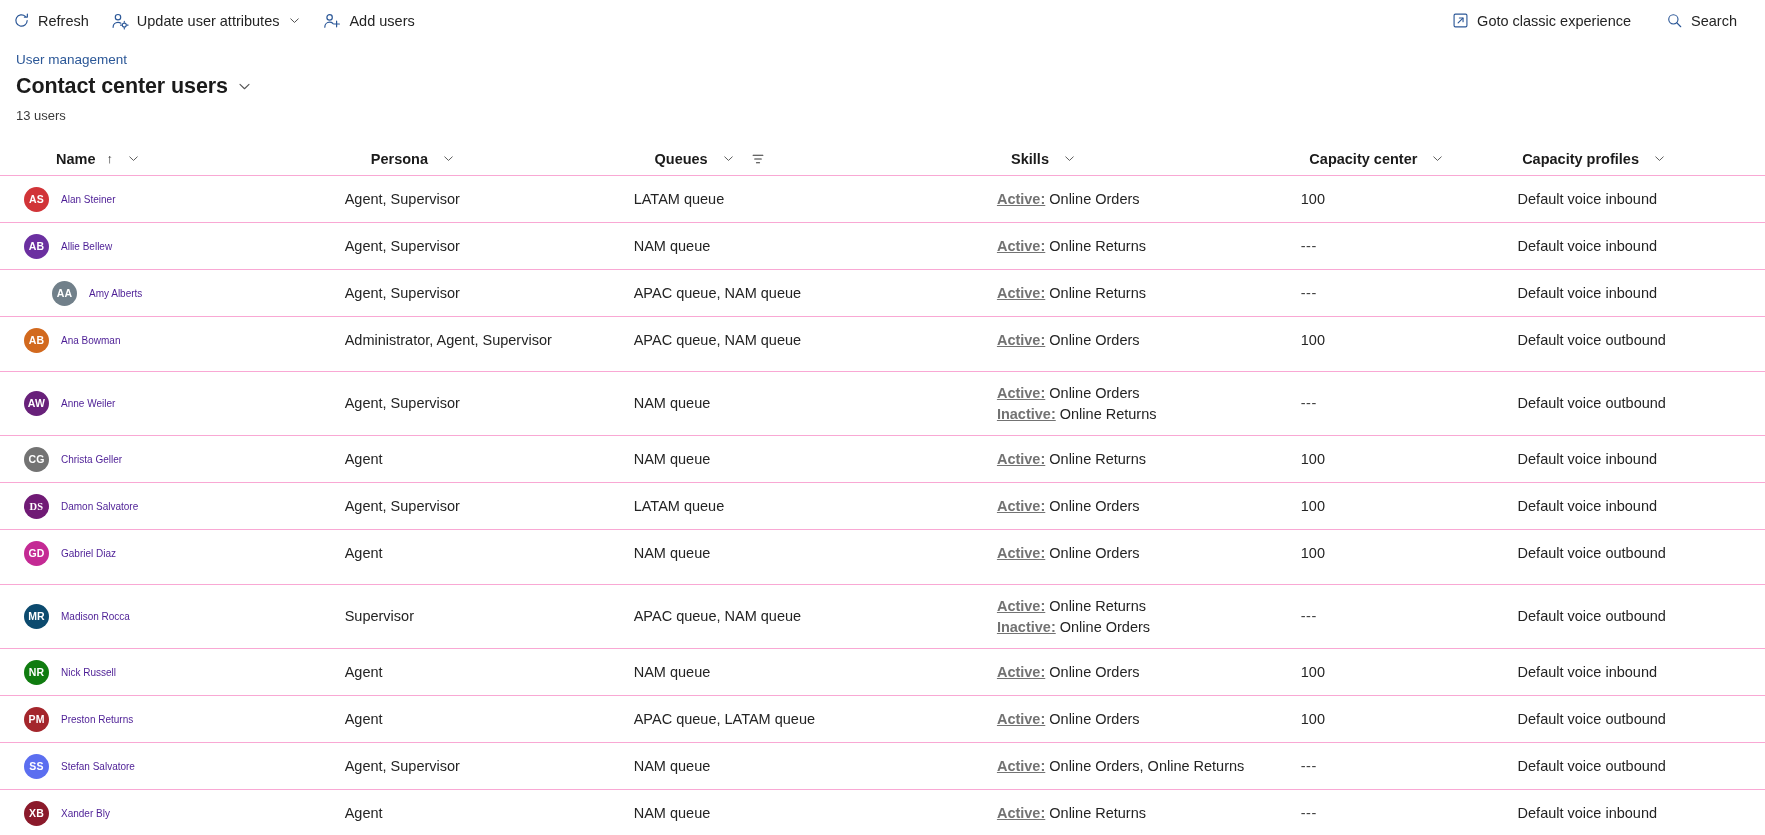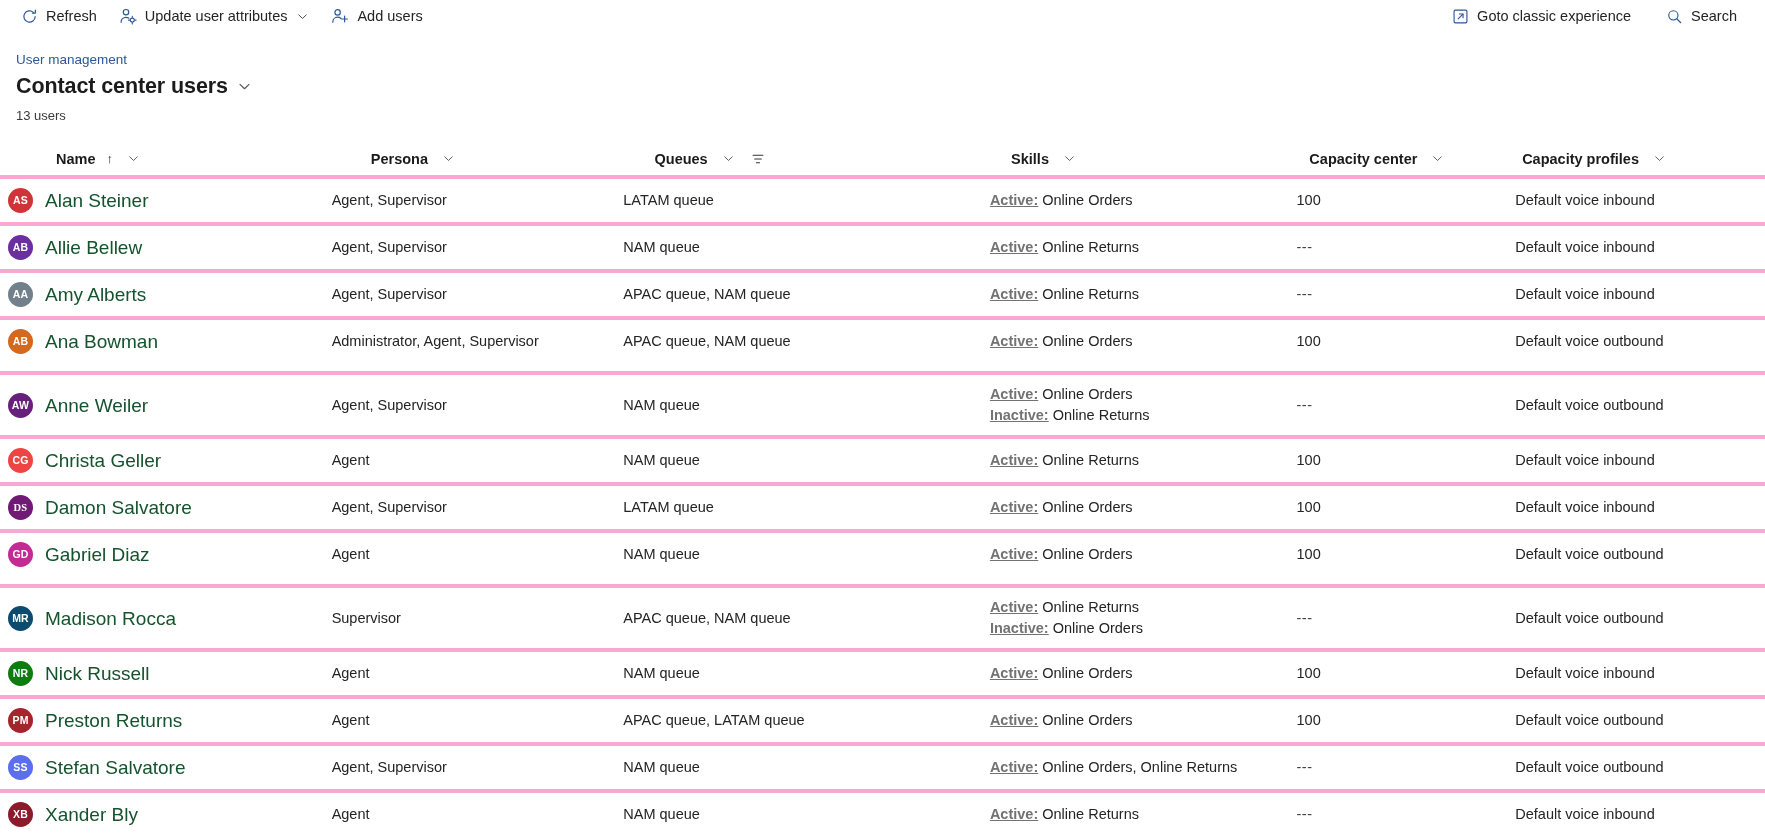--- a/index.html
+++ b/index.html
@@ -10,22 +10,22 @@
     background: #ffffff;
     font-family: "Liberation Sans", sans-serif;
     color: #242424;
     overflow: hidden;
   }
 
   
   .commandbar {
     height: 41px;
     display: flex;
-    align-items: flex-start;
-    padding: 0 18px 0 10px;
+    align-items: center;
+    padding: 0 18px 0 2px;
     background: #ffffff;
   }
   .cmd-left { display: flex; align-items: center; gap: 2px; }
   .cmd-right { margin-left: auto; display: flex; align-items: center; gap: 14px; }
   .cmd-btn {
     display: flex; align-items: center; gap: 8px;
     height: 32px;
     padding: 0 10px;
     border: none; background: transparent;
     font-family: "Liberation Sans", sans-serif;
@@ -89,22 +89,22 @@
   .c-persona { width: 292px; }
   .c-queues  { width: 367px; }
   .c-skills  { width: 307px; }
   .c-capunits{ width: 219px; }
   .c-capprof { width: 250px; }
 
   .row {
     display: flex;
     align-items: center;
     min-height: 47px;
-    padding-left: 48px;
-    border-top: 4px solid #f9a8d4;
+    padding-left: 64px;
+    border-top: 1px solid #f9a8d4;
     background: #fff;
     cursor: default;
   }
   .row.tall { min-height: 64px; margin-top: 8px; }
 
   .cell {
     font-size: 14.5px;
     color: #242424;
     line-height: 19px;
     padding-right: 12px;
@@ -115,22 +115,22 @@
     border-radius: 50%;
     flex: 0 0 25px;
     display: flex; align-items: center; justify-content: center;
     color: #fff;
     font-size: 10.5px;
     font-weight: 700;
     letter-spacing: 0.2px;
     user-select: none;
   }
   .namelink {
-    color: #14532d;
-    font-size: 19px;
+    color: #4c1d95;
+    font-size: 10px;
     cursor: pointer;
   }
   .skill-line { white-space: nowrap; }
   .skill-line + .skill-line { margin-top: 2px; }
   .skill-label { font-weight: 700; color: #737373; text-decoration: underline; }
   .muted-dash { color: #444; letter-spacing: 0.5px; }
 </style>
 </head>
 <body>
 
@@ -287,21 +287,21 @@
         <div class="cell c-persona">Agent, Supervisor</div>
         <div class="cell c-queues">NAM queue</div>
         <div class="cell c-skills">
           <div class="skill-line"><span class="skill-label">Active:</span> <span>Online Returns</span></div>
         </div>
         <div class="cell c-capunits muted-dash">---</div>
         <div class="cell c-capprof">Default voice inbound</div>
       </div>
       <div class="row">
         <div class="cell namecell c-name">
-          <div class="avatar" style="background: rgb(113, 128, 138);">AA</div>
+          <div class="avatar" style="background: rgb(113, 128, 138); margin-left: 28px;">AA</div>
           <span class="namelink">Amy Alberts</span>
         </div>
         <div class="cell c-persona">Agent, Supervisor</div>
         <div class="cell c-queues">APAC queue, NAM queue</div>
         <div class="cell c-skills">
           <div class="skill-line"><span class="skill-label">Active:</span> <span>Online Returns</span></div>
         </div>
         <div class="cell c-capunits muted-dash">---</div>
         <div class="cell c-capprof">Default voice inbound</div>
       </div>
@@ -327,21 +327,21 @@
         <div class="cell c-queues">NAM queue</div>
         <div class="cell c-skills">
           <div class="skill-line"><span class="skill-label">Active:</span> <span>Online Orders</span></div>
           <div class="skill-line"><span class="skill-label">Inactive:</span> <span>Online Returns</span></div>
         </div>
         <div class="cell c-capunits muted-dash">---</div>
         <div class="cell c-capprof">Default voice outbound</div>
       </div>
       <div class="row">
         <div class="cell namecell c-name">
-          <div class="avatar" style="background: #ef4444;">CG</div>
+          <div class="avatar" style="background: #737373;">CG</div>
           <span class="namelink">Christa Geller</span>
         </div>
         <div class="cell c-persona">Agent</div>
         <div class="cell c-queues">NAM queue</div>
         <div class="cell c-skills">
           <div class="skill-line"><span class="skill-label">Active:</span> <span>Online Returns</span></div>
         </div>
         <div class="cell c-capunits">100</div>
         <div class="cell c-capprof">Default voice inbound</div>
       </div>

